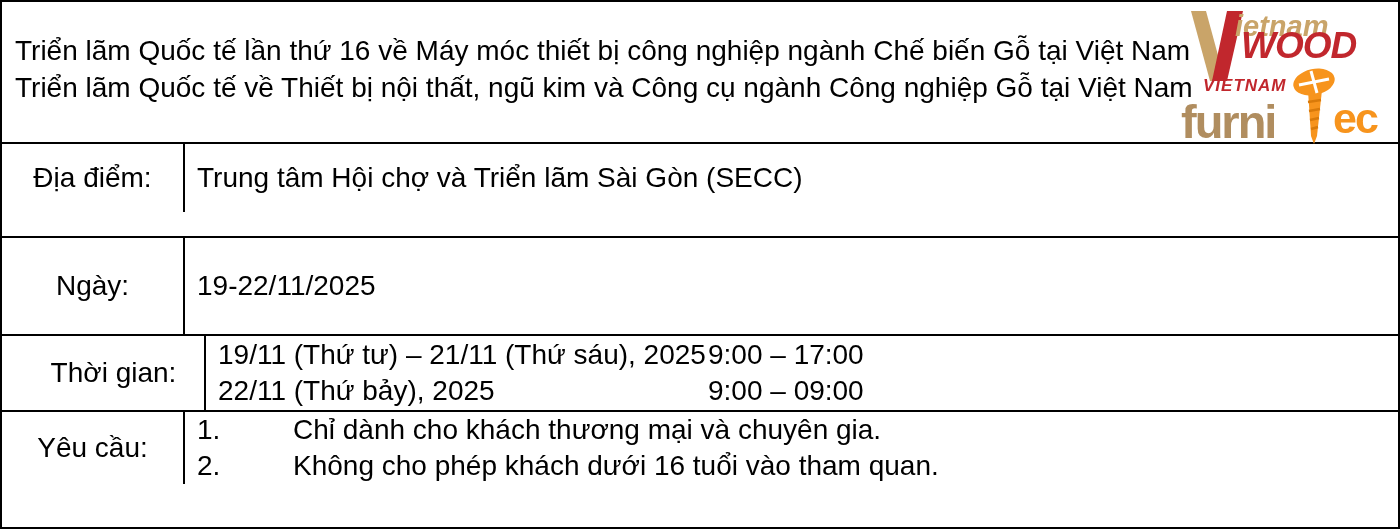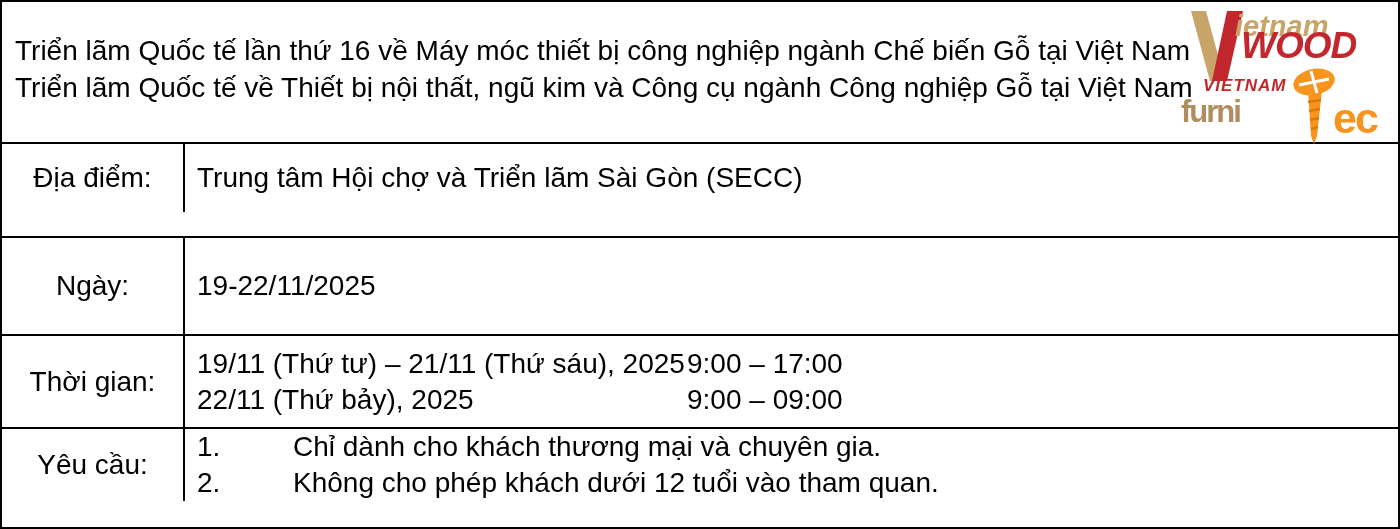--- a/index.html
+++ b/index.html
@@ -57,39 +57,39 @@
     font-size: 37px; font-weight: 700; font-style: italic;
     color: var(--red); letter-spacing: -1px;
   }
   .logo-vietnam {
     left: 22px; top: 68px;
     font-size: 17px; font-weight: bold; font-style: italic;
     color: var(--red); letter-spacing: 1px; text-align: right;
   }
   .logo-furni {
     left: 0px; top: 86px;
-    font-size: 31px; font-weight: 800;
+    font-size: 47px; font-weight: 800;
     color: var(--brown); letter-spacing: -2px;
   }
   .logo-ec {
     left: 152px; top: 86px;
     font-size: 43px; font-weight: 800;
     color: var(--orange); letter-spacing: -2px;
   }
   .logo-screw-svg { position: absolute; left: 110px; top: 60px; }
   
   .row {
     display: grid;
     grid-template-columns: 183px 1fr;
     border-top: 2px solid var(--border);
     font-size: 28px;
   }
   .row-dia-diem   { height: 70px; }
   .row-ngay       { height: 98px; margin-top: 24px; }
-  .row-thoi-gian  { height: 93px; }
+  .row-thoi-gian  { height: 76px; padding-left: 21px; }
   .row-yeu-cau    { height: 68px; }
   .label-cell {
     border-right: 2px solid var(--border);
     display: flex;
     align-items: center;
     justify-content: center;
   }
   .value-cell {
     display: flex;
     flex-direction: column;
@@ -160,18 +160,18 @@
 
   <div class="row row-yeu-cau">
     <div class="label-cell">Yêu cầu:</div>
     <div class="value-cell">
       <div class="req-line">
         <span>1.</span>
         <span>Chỉ dành cho khách thương mại và chuyên gia.</span>
       </div>
       <div class="req-line">
         <span>2.</span>
-        <span>Không cho phép khách dưới 12 tuổi vào tham quan.</span>
+        <span>Không cho phép khách dưới 16 tuổi vào tham quan.</span>
       </div>
     </div>
   </div>
 
 </div>
 
 </body></html>

